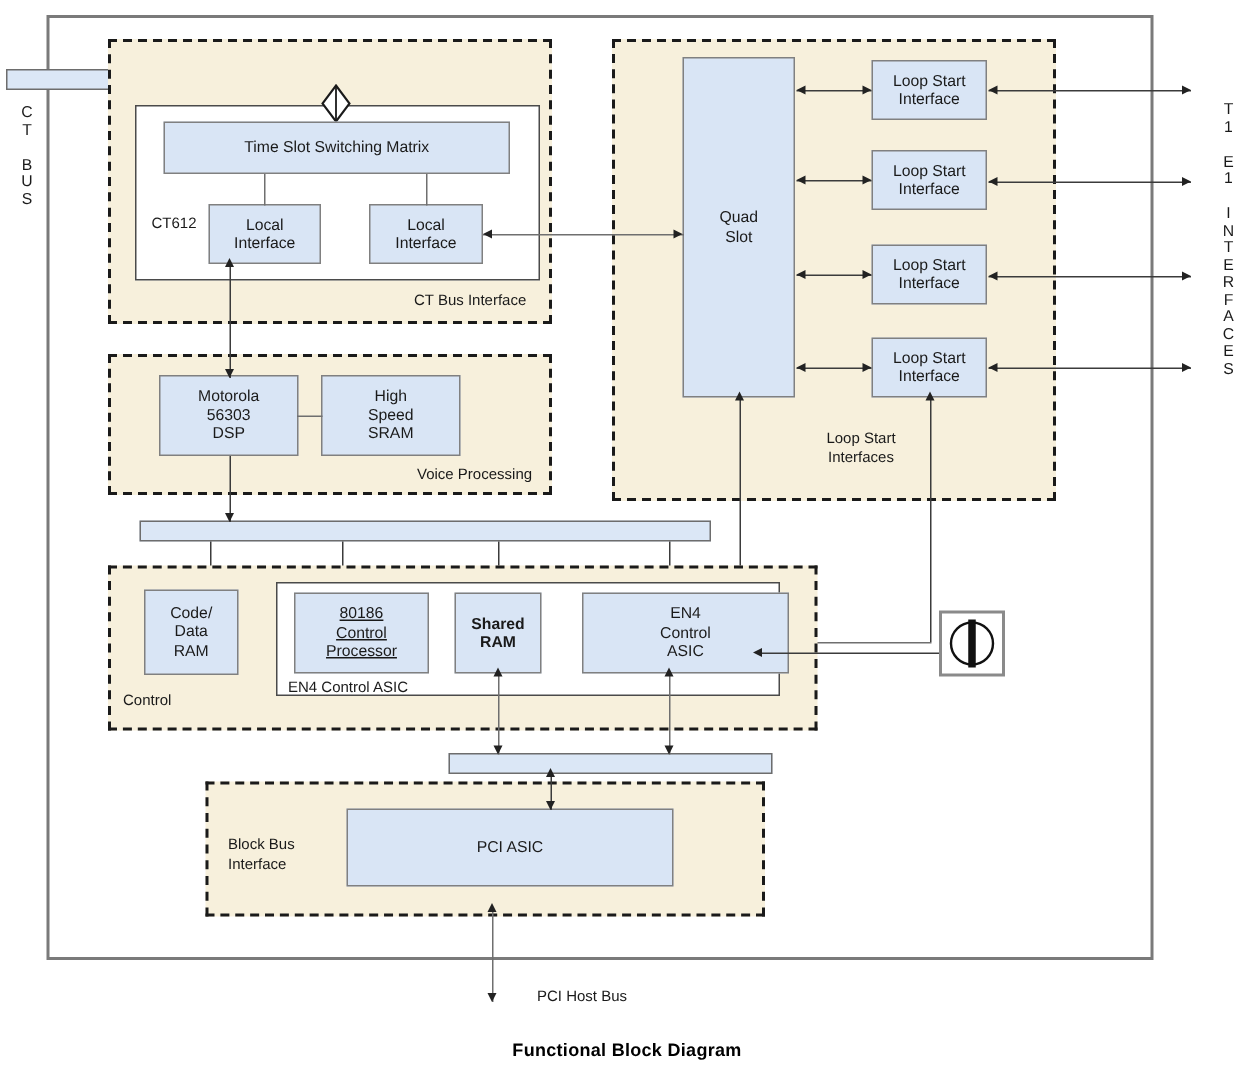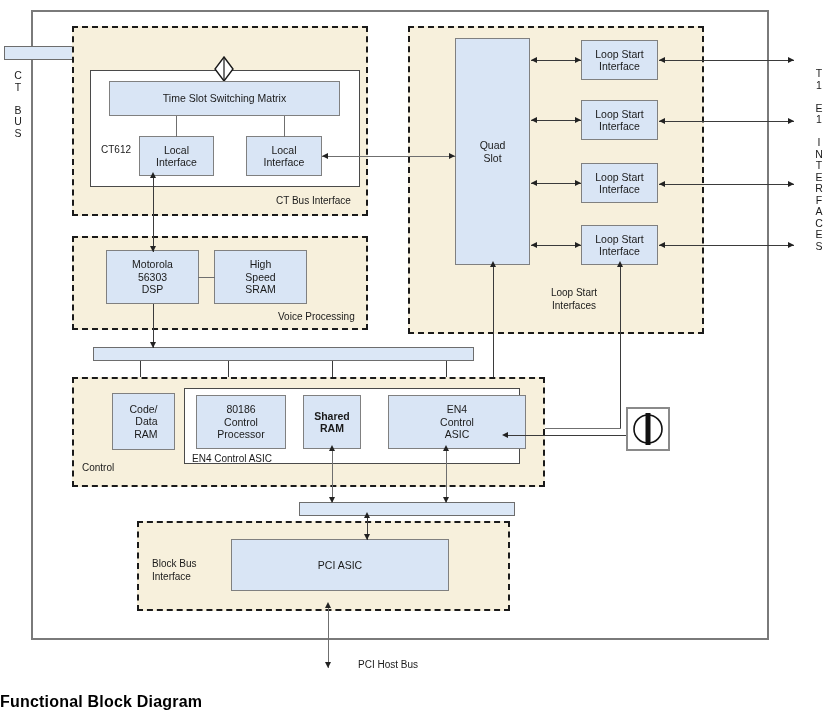--- a/index.html
+++ b/index.html
@@ -34,22 +34,22 @@
     white-space:pre-line;
   }
   .lbl.small{font-size:10px;}
 
   .vlabel{
     font-size:10.5px;color:#1a1a1a;line-height:11.5px;
     text-align:center;white-space:pre-line;
   }
 
   .title{
-    font-size:16px;font-weight:bold;color:#000;
-    letter-spacing:0.2px;
+    font-size:12px;font-weight:bold;color:#000;
+    text-align:center;letter-spacing:0.2px;
   }
 
   
   .hline{background:#3b3b3b;height:1px;}
   .vline{background:#3b3b3b;width:1px;}
   .hline-g{background:#6f6f6f;height:1px;}
   .vline-g{background:#6f6f6f;width:1px;}
 
   
   .ar{width:0;height:0;position:absolute;}
@@ -209,25 +209,25 @@
   <div class="ar ar-u" style="left:617px;top:261px;"></div>
   <div class="abs hline-g" style="left:504px;top:428px;width:117px;"></div>
   <div class="ar ar-l" style="left:502px;top:425px;"></div>
 
   <div class="abs group" style="left:72px;top:377px;width:473px;height:110px;"></div>
   <div class="abs lbl" style="left:82px;top:462px;">Control</div>
 
   <div class="abs plainbox" style="left:184px;top:388px;width:336px;height:76px;"></div>
   <div class="abs lbl small" style="left:192px;top:453px;">EN4 Control ASIC</div>
 
-  <div class="abs blk" style="left:112px;top:393px;width:63px;height:57px;text-align:right;">Code/
+  <div class="abs blk" style="left:96px;top:393px;width:63px;height:57px;">Code/
 Data
 RAM</div>
 
-  <div class="abs blk" style="left:196px;top:395px;width:90px;height:54px;">80186
+  <div class="abs blk" style="left:196px;top:395px;width:90px;height:54px;text-decoration:underline;">80186
 Control
 Processor</div>
 
   <div class="abs blk" style="left:303px;top:395px;width:58px;height:54px;font-weight:bold;">Shared
 RAM</div>
 
   <div class="abs blk" style="left:388px;top:395px;width:138px;height:54px;">EN4
 Control
 ASIC</div>
 

